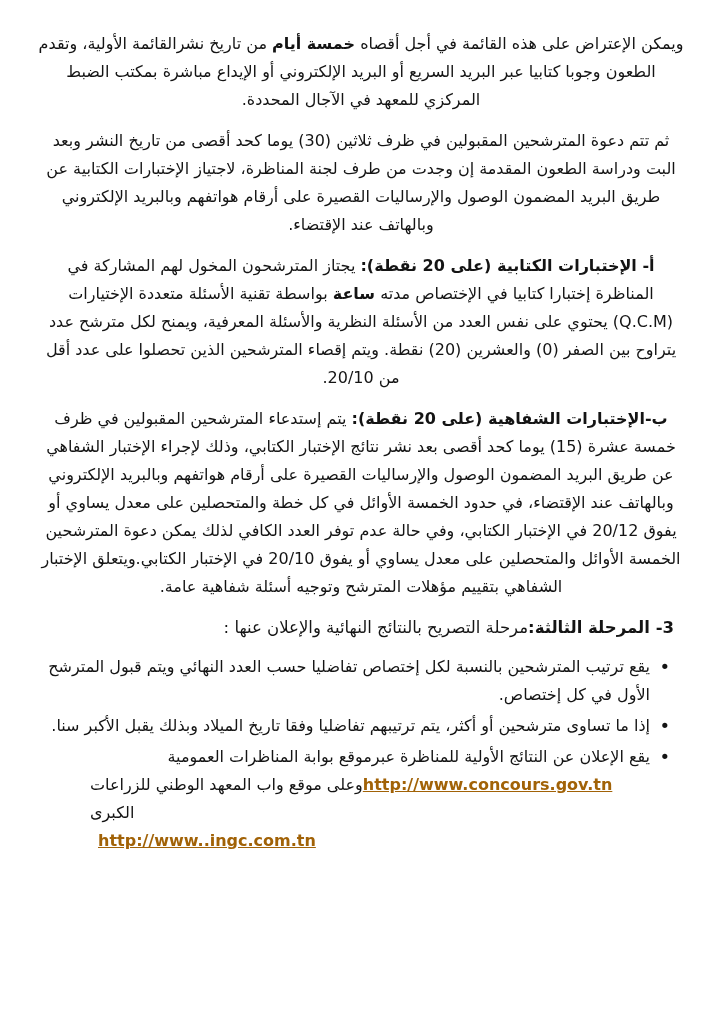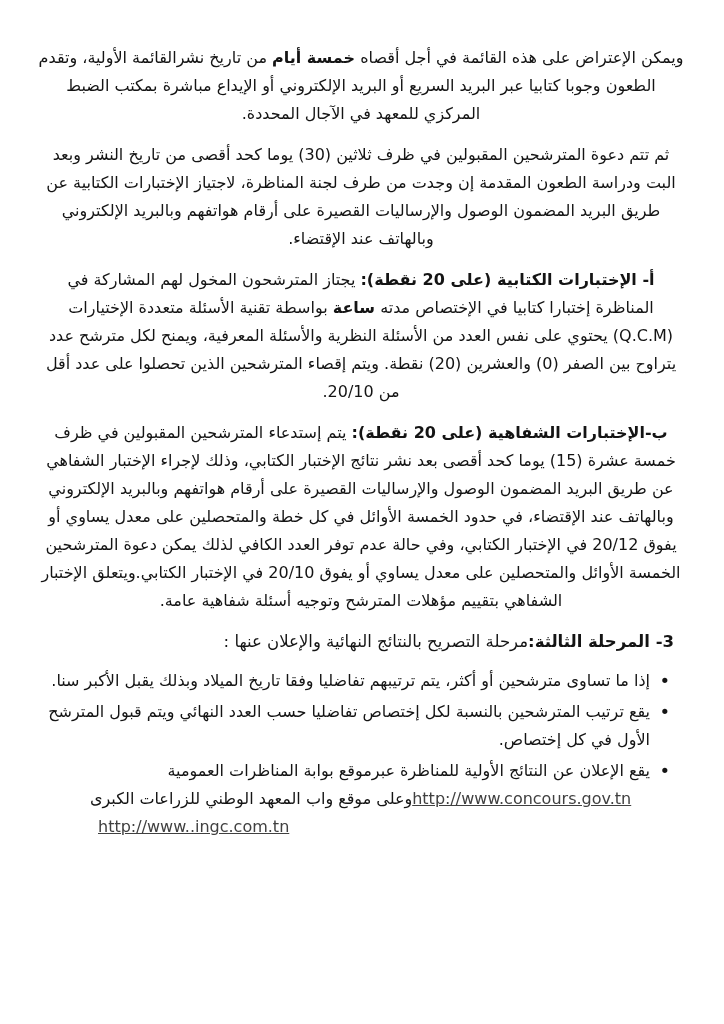--- a/index.html
+++ b/index.html
@@ -1,18 +1,18 @@
 <!DOCTYPE html>
 <html lang="ar" dir="rtl"><head>
 <meta charset="utf-8">
 <style>
   html,body{margin:0;padding:0;background:#e8e8e8;}
   .page{
     width:724px;height:1024px;background:#ffffff;overflow:hidden;
-    box-sizing:border-box;padding:44px 40px 0 38px;
+    box-sizing:border-box;padding:30px 40px 0 38px;
     direction:rtl;color:#141414;
     font-family:"DejaVu Sans","Liberation Sans",sans-serif;
   }
   .para{font-size:16px;line-height:28px;text-align:center;margin:0 0 13px 0;}
   .para b{font-weight:bold;}
   .heading{font-size:16.5px;font-weight:bold;text-align:right;margin:2px 10px 11px 0;line-height:28px;}
   .heading .heading-rest{font-weight:normal;margin-left:40px;}
   .intro-line{font-size:16px;line-height:28px;text-align:center;margin:0 0 16px 0;}
   .formula-box{
     border:2px solid #2b2b2b;
@@ -22,21 +22,21 @@
   }
   .rules{list-style:none;margin:6px 0 0 0;padding:0 12px 0 0;}
   .rules li{
     position:relative;padding-right:22px;margin:0 0 3px 0;
     font-size:16px;line-height:28px;text-align:right;
   }
   .rules li::before{
     content:"\2022";position:absolute;right:2px;top:0;
     font-size:18px;line-height:28px;color:#141414;
   }
-  .doc-link{color:#404040;text-decoration:underline;}
+  .doc-link{color:#a16207;text-decoration:underline;font-weight:bold;}
   .link-line{display:block;text-align:left;padding-left:52px;}
   .link-line2{display:block;text-align:left;padding-left:60px;}
 </style>
 </head>
 <body>
 
 <div class="page">
 
   <p class="para"><span>ويمكن الإعتراض على هذه القائمة في أجل أقصاه </span><b>خمسة أيام</b><span> من تاريخ نشرالقائمة الأولية، وتقدم الطعون وجوبا كتابيا عبر البريد السريع أو البريد الإلكتروني أو الإيداع مباشرة بمكتب الضبط المركزي للمعهد في الآجال المحددة.</span></p>
 
@@ -45,22 +45,22 @@
 
   <p class="para"><b>أ- الإختبارات الكتابية (على 20 نقطة):</b><span> يجتاز المترشحون المخول لهم المشاركة في المناظرة إختبارا كتابيا في الإختصاص مدته </span><b>ساعة</b><span> بواسطة تقنية الأسئلة متعددة الإختيارات (Q.C.M) يحتوي على نفس العدد من الأسئلة النظرية والأسئلة المعرفية، ويمنح لكل مترشح عدد يتراوح بين الصفر (0) والعشرين (20) نقطة. ويتم إقصاء المترشحين الذين تحصلوا على عدد أقل من 20/10.</span></p>
 
   <p class="para"><b>ب-الإختبارات الشفاهية (على 20 نقطة):</b><span> يتم إستدعاء المترشحين المقبولين في ظرف خمسة عشرة (15) يوما كحد أقصى بعد نشر نتائج الإختبار الكتابي، وذلك لإجراء الإختبار الشفاهي عن طريق البريد المضمون الوصول والإرساليات القصيرة على أرقام هواتفهم وبالبريد الإلكتروني وبالهاتف عند الإقتضاء، في حدود الخمسة الأوائل في كل خطة والمتحصلين على معدل يساوي أو يفوق 20/12 في الإختبار الكتابي، وفي حالة عدم توفر العدد الكافي لذلك يمكن دعوة المترشحين الخمسة الأوائل والمتحصلين على معدل يساوي أو يفوق 20/10 في الإختبار الكتابي.ويتعلق الإختبار الشفاهي بتقييم مؤهلات المترشح وتوجيه أسئلة شفاهية عامة.</span></p>
 
   <div class="heading"><b>3- المرحلة الثالثة:</b><span class="heading-rest">مرحلة التصريح بالنتائج النهائية والإعلان عنها :</span></div>
 
 
 
   <ul class="rules">
+    <li>يقع ترتيب المترشحين بالنسبة لكل إختصاص تفاضليا حسب العدد النهائي ويتم قبول المترشح الأول في كل إختصاص.</li>
     <li>إذا ما تساوى مترشحين أو أكثر، يتم ترتيبهم تفاضليا وفقا تاريخ الميلاد وبذلك يقبل الأكبر سنا.</li>
-    <li>يقع ترتيب المترشحين بالنسبة لكل إختصاص تفاضليا حسب العدد النهائي ويتم قبول المترشح الأول في كل إختصاص.</li>
     <li>
       <span>يقع الإعلان عن النتائج الأولية للمناظرة عبرموقع بوابة المناظرات العمومية</span><br>
       <span class="link-line"><a class="doc-link" href="#">http://www.concours.gov.tn</a><span>وعلى موقع واب المعهد الوطني للزراعات الكبرى</span></span>
       <span class="link-line2"><a class="doc-link" href="#">http://www..ingc.com.tn</a></span>
     </li>
   </ul>
 
 </div>
 
 </body></html>

